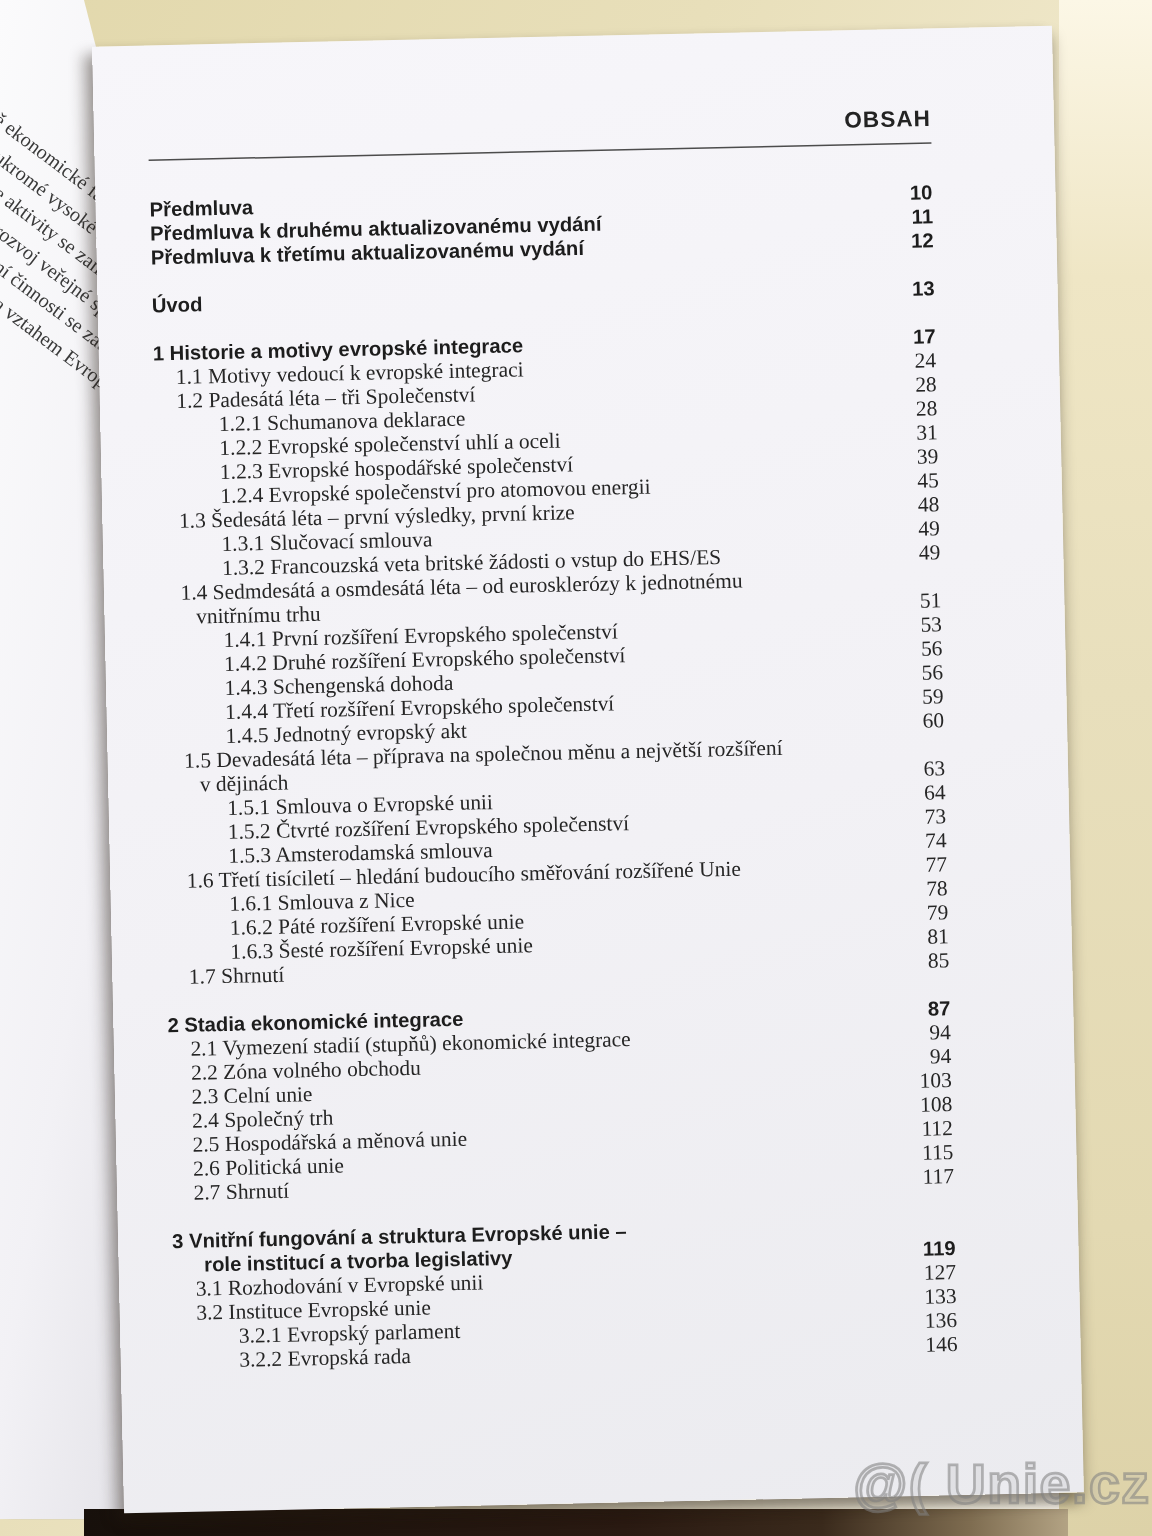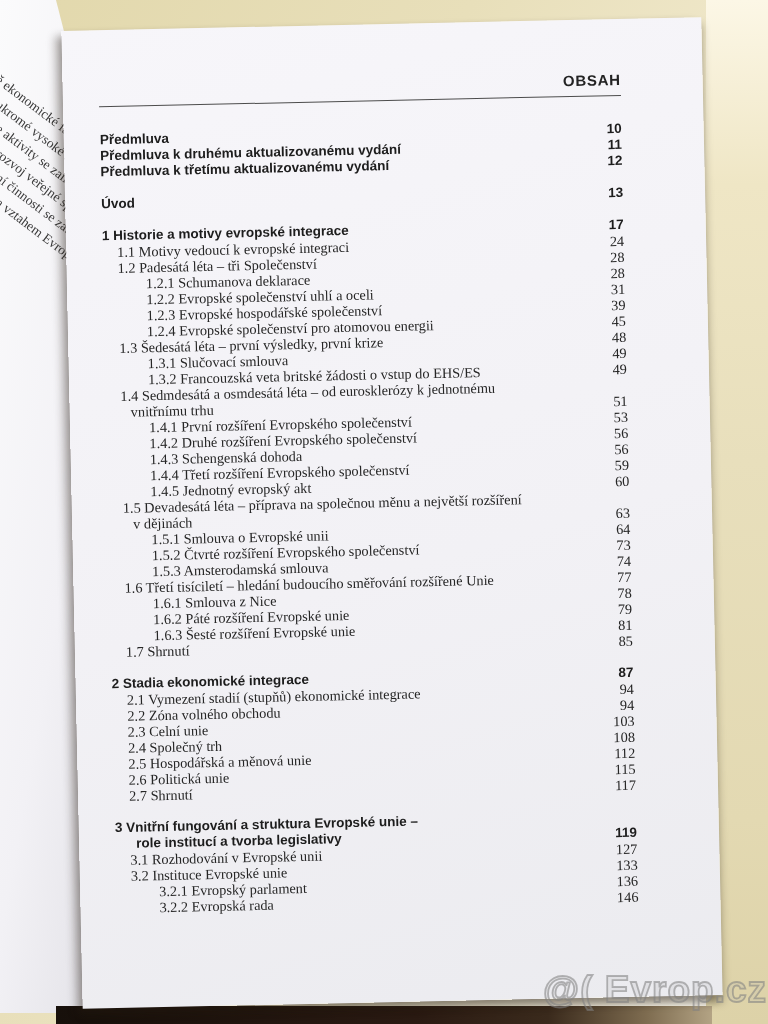--- a/index.html
+++ b/index.html
@@ -257,14 +257,14 @@
             <span class="num">136</span>
           </div>
           <div class="row ind-2">
             <span class="lbl">3.2.2 Evropská rada</span>
             <span class="num">146</span>
           </div>
         </div>
     </div>
   </div>
 
-  <div class="watermark">@( Evrop.cz</div>
+  <div class="watermark">@( Unie.cz</div>
 </div>
 
 </body></html>

